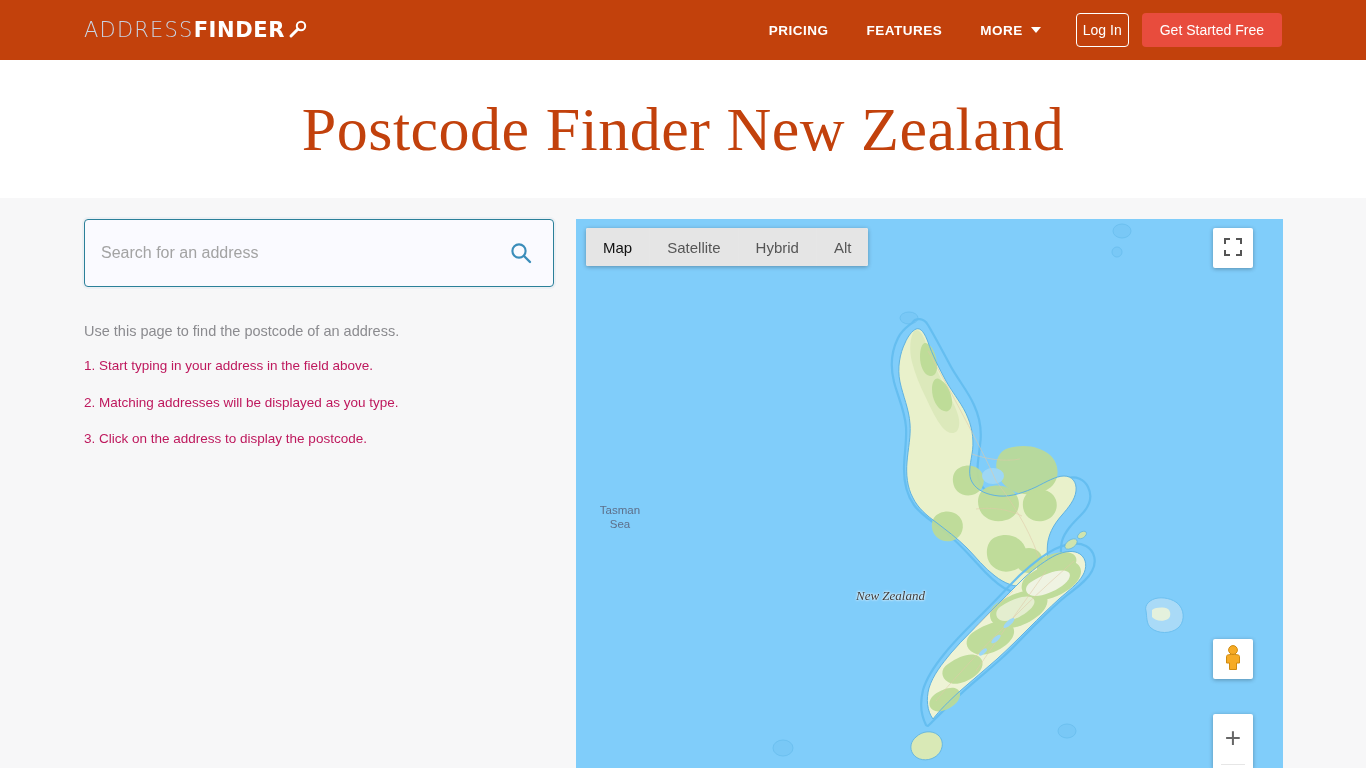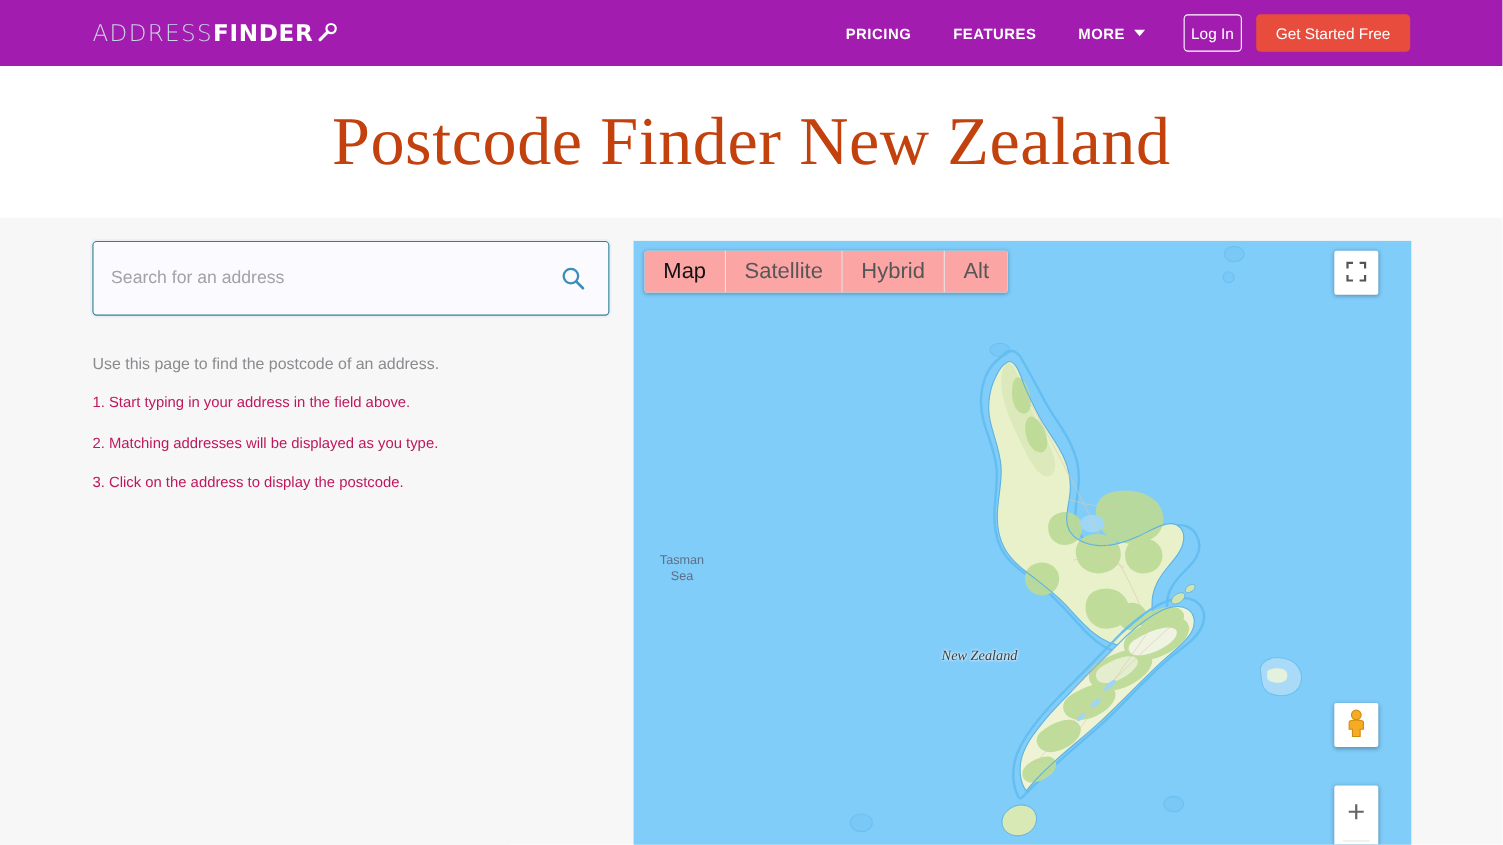--- a/index.html
+++ b/index.html
@@ -7,21 +7,21 @@
     margin: 0; padding: 0;
     width: 1366px; height: 768px;
     overflow: hidden;
     background: #ffffff;
     font-family: "Liberation Sans", sans-serif;
   }
 
   
   .site-header {
     height: 60px;
-    background: #a21caf;
+    background: #c2410c;
     display: flex;
     align-items: center;
     justify-content: space-between;
     padding: 0 84px;
     position: relative;
   }
   .logo {
     display: flex;
     align-items: center;
     height: 30px;
@@ -187,24 +187,24 @@
     background: #ffffff;
     border-radius: 2px;
     box-shadow: 0 1px 4px rgba(0,0,0,0.3);
     overflow: hidden;
     height: 38px;
   }
   .map-type {
     display: flex;
     align-items: center;
     padding: 0 17px;
-    font-size: 20px;
+    font-size: 15px;
     color: #565656;
     cursor: pointer;
-    background: #fca5a5;
+    background: #e5e5e5;
     border: none;
     border-right: 1px solid #e6e6e6;
     font-family: "Liberation Sans", sans-serif;
   }
   .map-type:last-child { border-right: none; }
   .map-type.active { color: #111111; font-weight: 500; }
 
   .map-btn {
     position: absolute;
     background: #ffffff;

